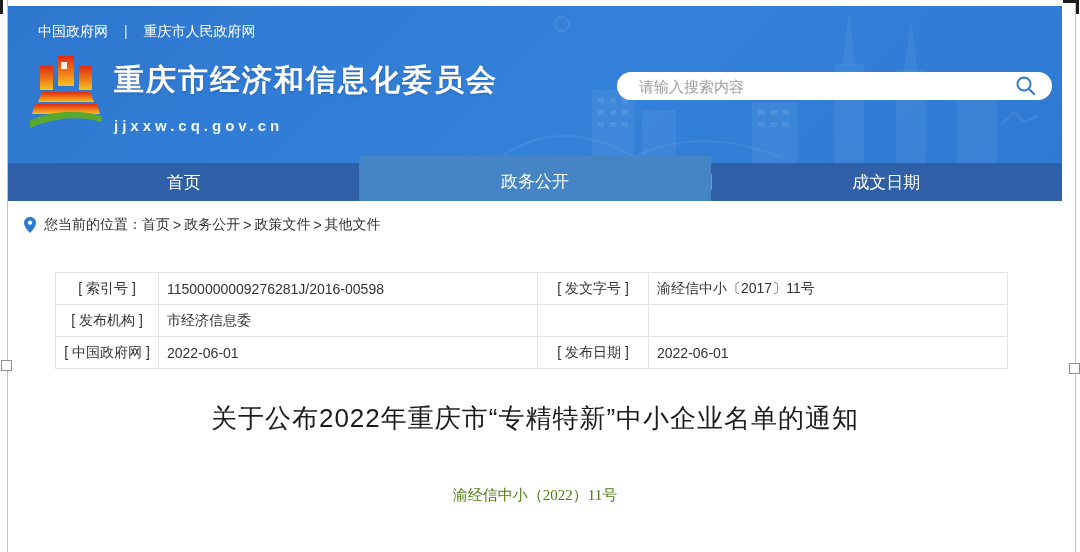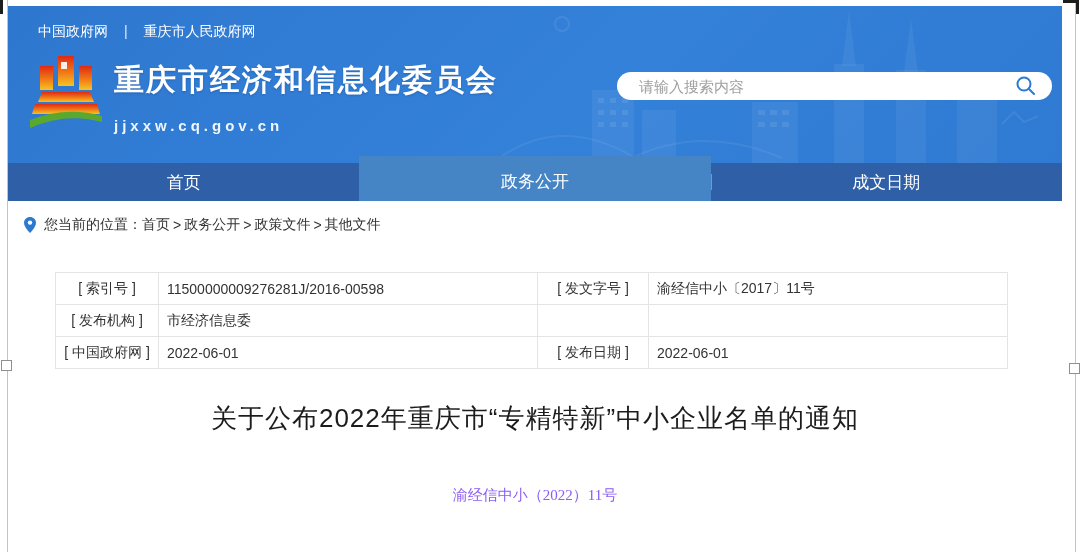--- a/index.html
+++ b/index.html
@@ -60,21 +60,21 @@
   table.meta { border-collapse:collapse; margin:38px 0 0 47px; width:953px; table-layout:fixed; }
   table.meta td { border:1px solid #e4e4e4; height:32px; font-size:14px; color:#333; padding:0 8px; }
   td.m-label { width:103px; text-align:center; color:#4a4a4a; }
   td.m-label.l2 { width:111px; }
   td.m-value { padding-left:18px; }
   td.m-value.v1 { width:379px; }
 
   
   .doc-title { margin-top:32px; text-align:center; font-size:26px; font-weight:normal;
                color:#1c1c1c; letter-spacing:1px; }
-  .doc-number { margin-top:50px; text-align:center; font-size:15px; color:#8b5cf6;
+  .doc-number { margin-top:50px; text-align:center; font-size:15px; color:#4d7c0f;
                 font-family:"Liberation Serif","DejaVu Serif",serif; }
 </style>
 </head>
 <body>
 
 <div class="sel-line left"></div>
 <div class="sel-line right"></div>
 <div class="sel-handle" style="left:1px;top:360px;"></div>
 <div class="sel-handle" style="left:1069px;top:363px;"></div>
 <div class="corner-mark" style="left:0;top:0;width:3px;height:14px;"></div>

